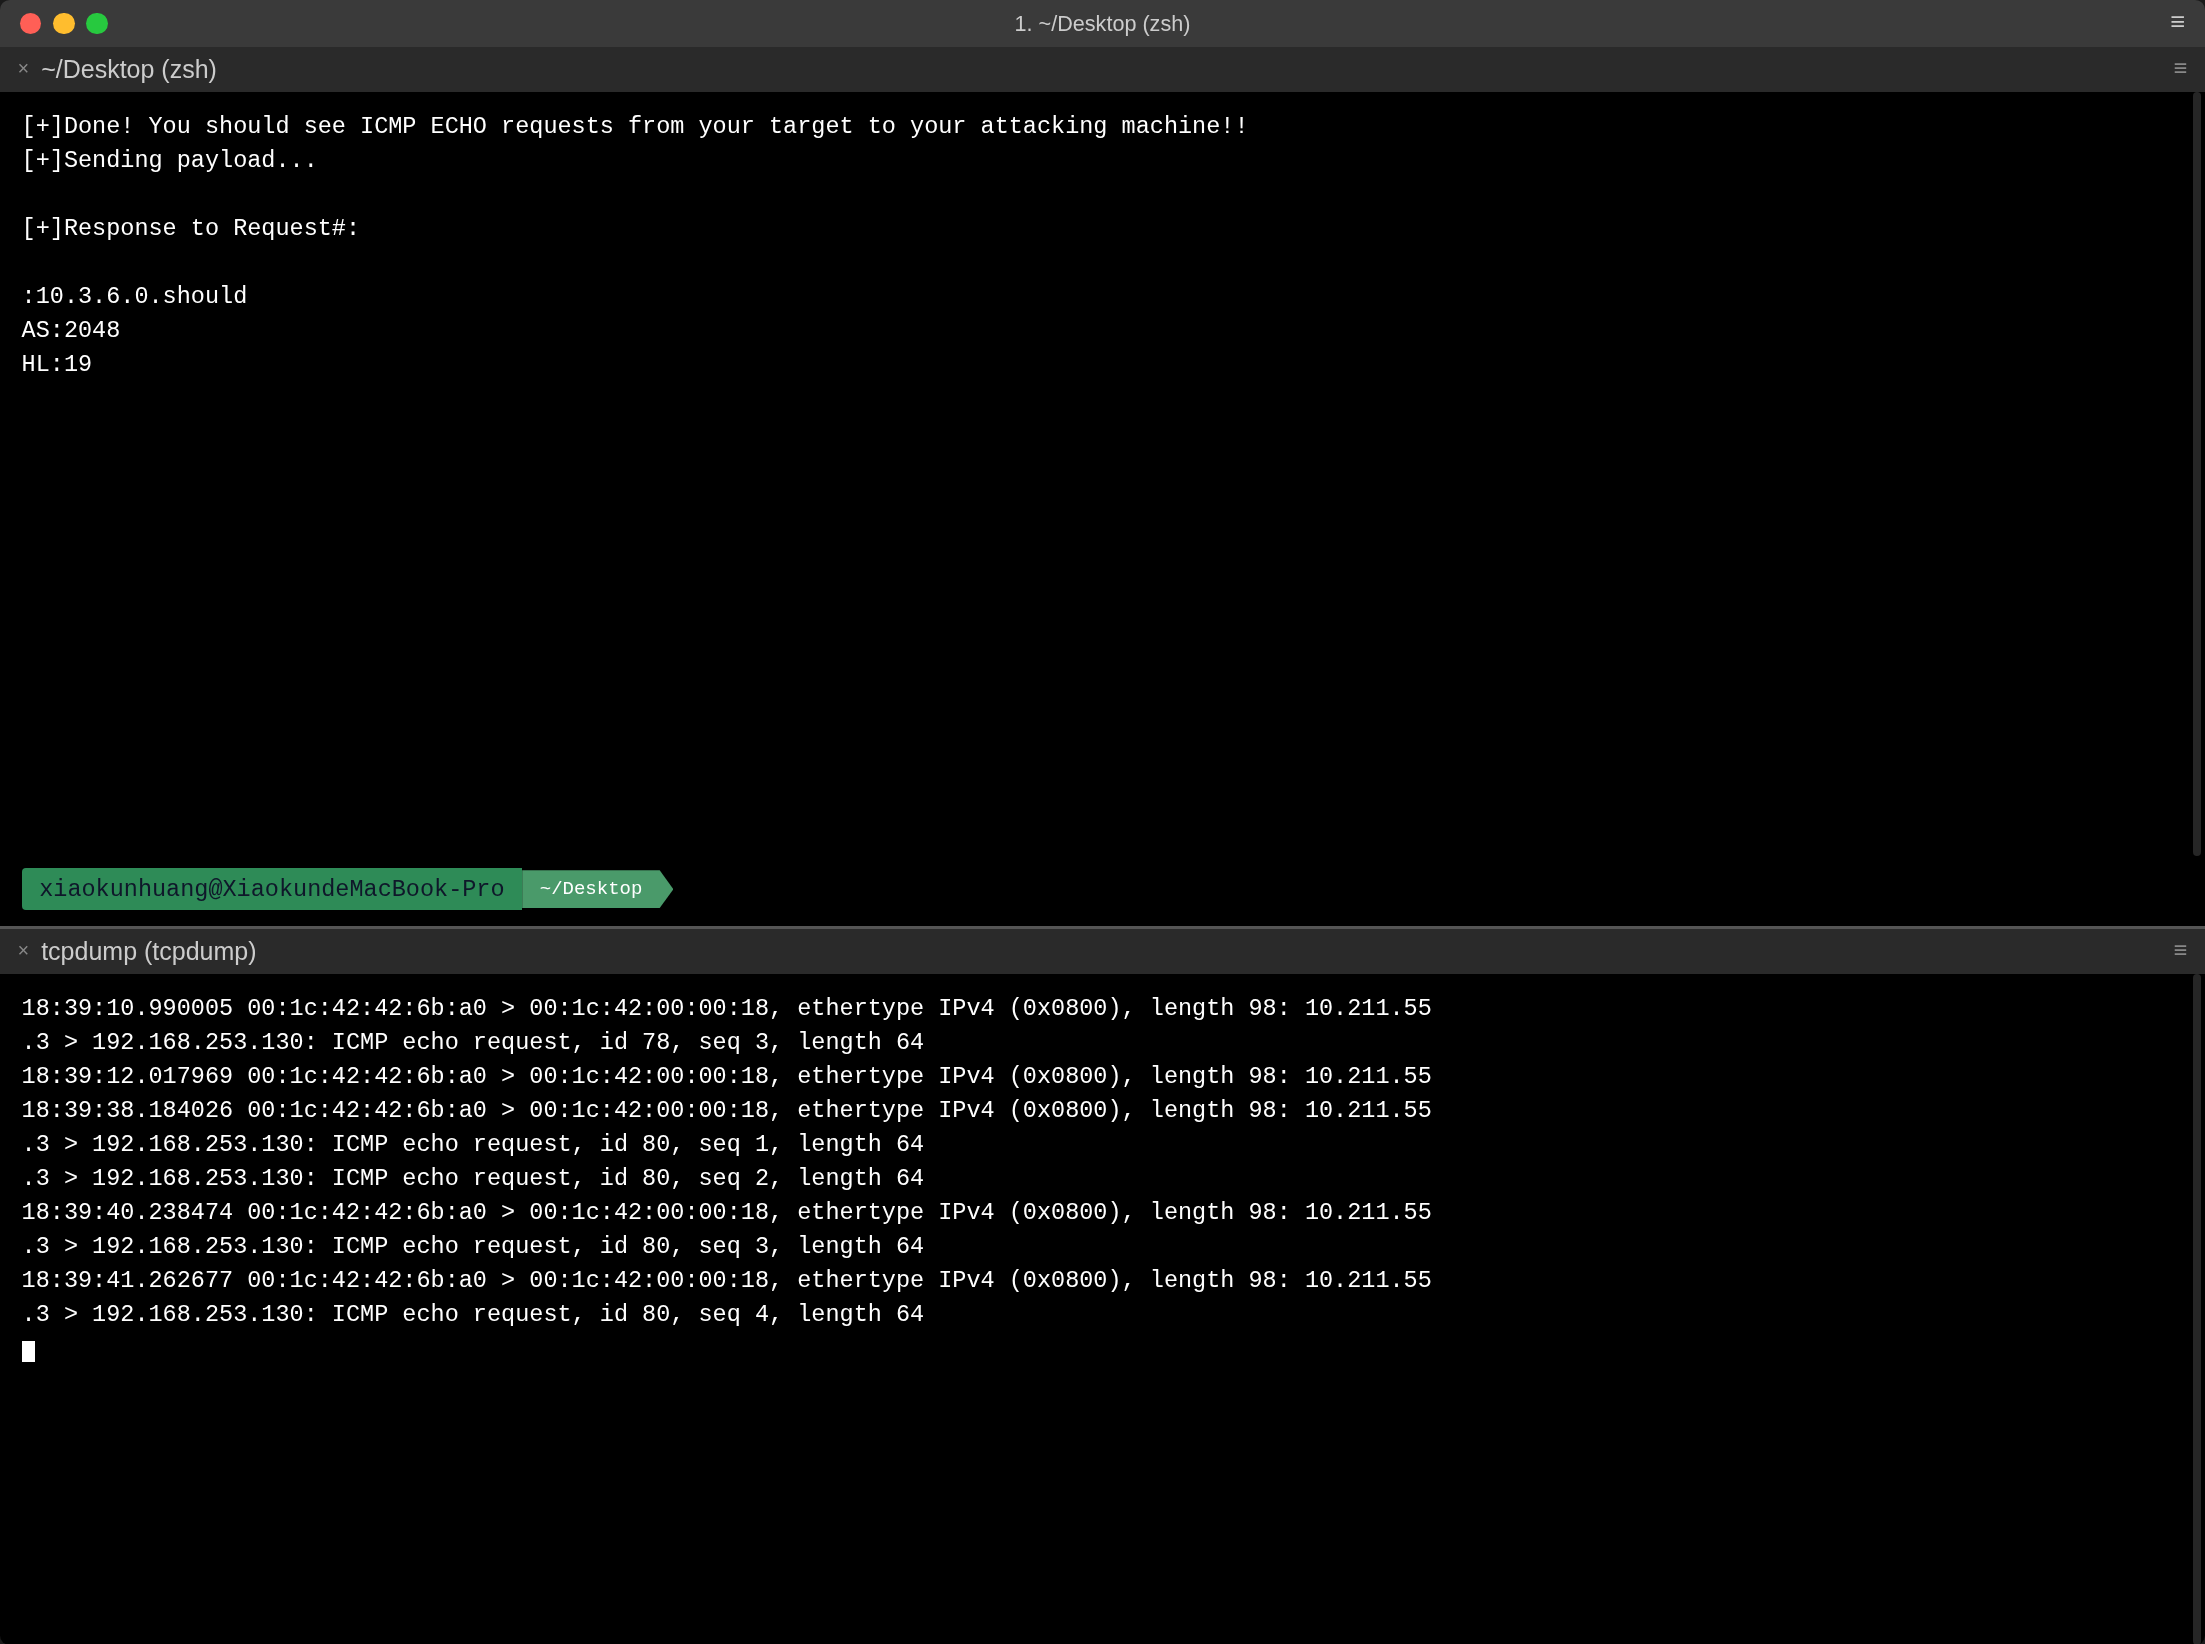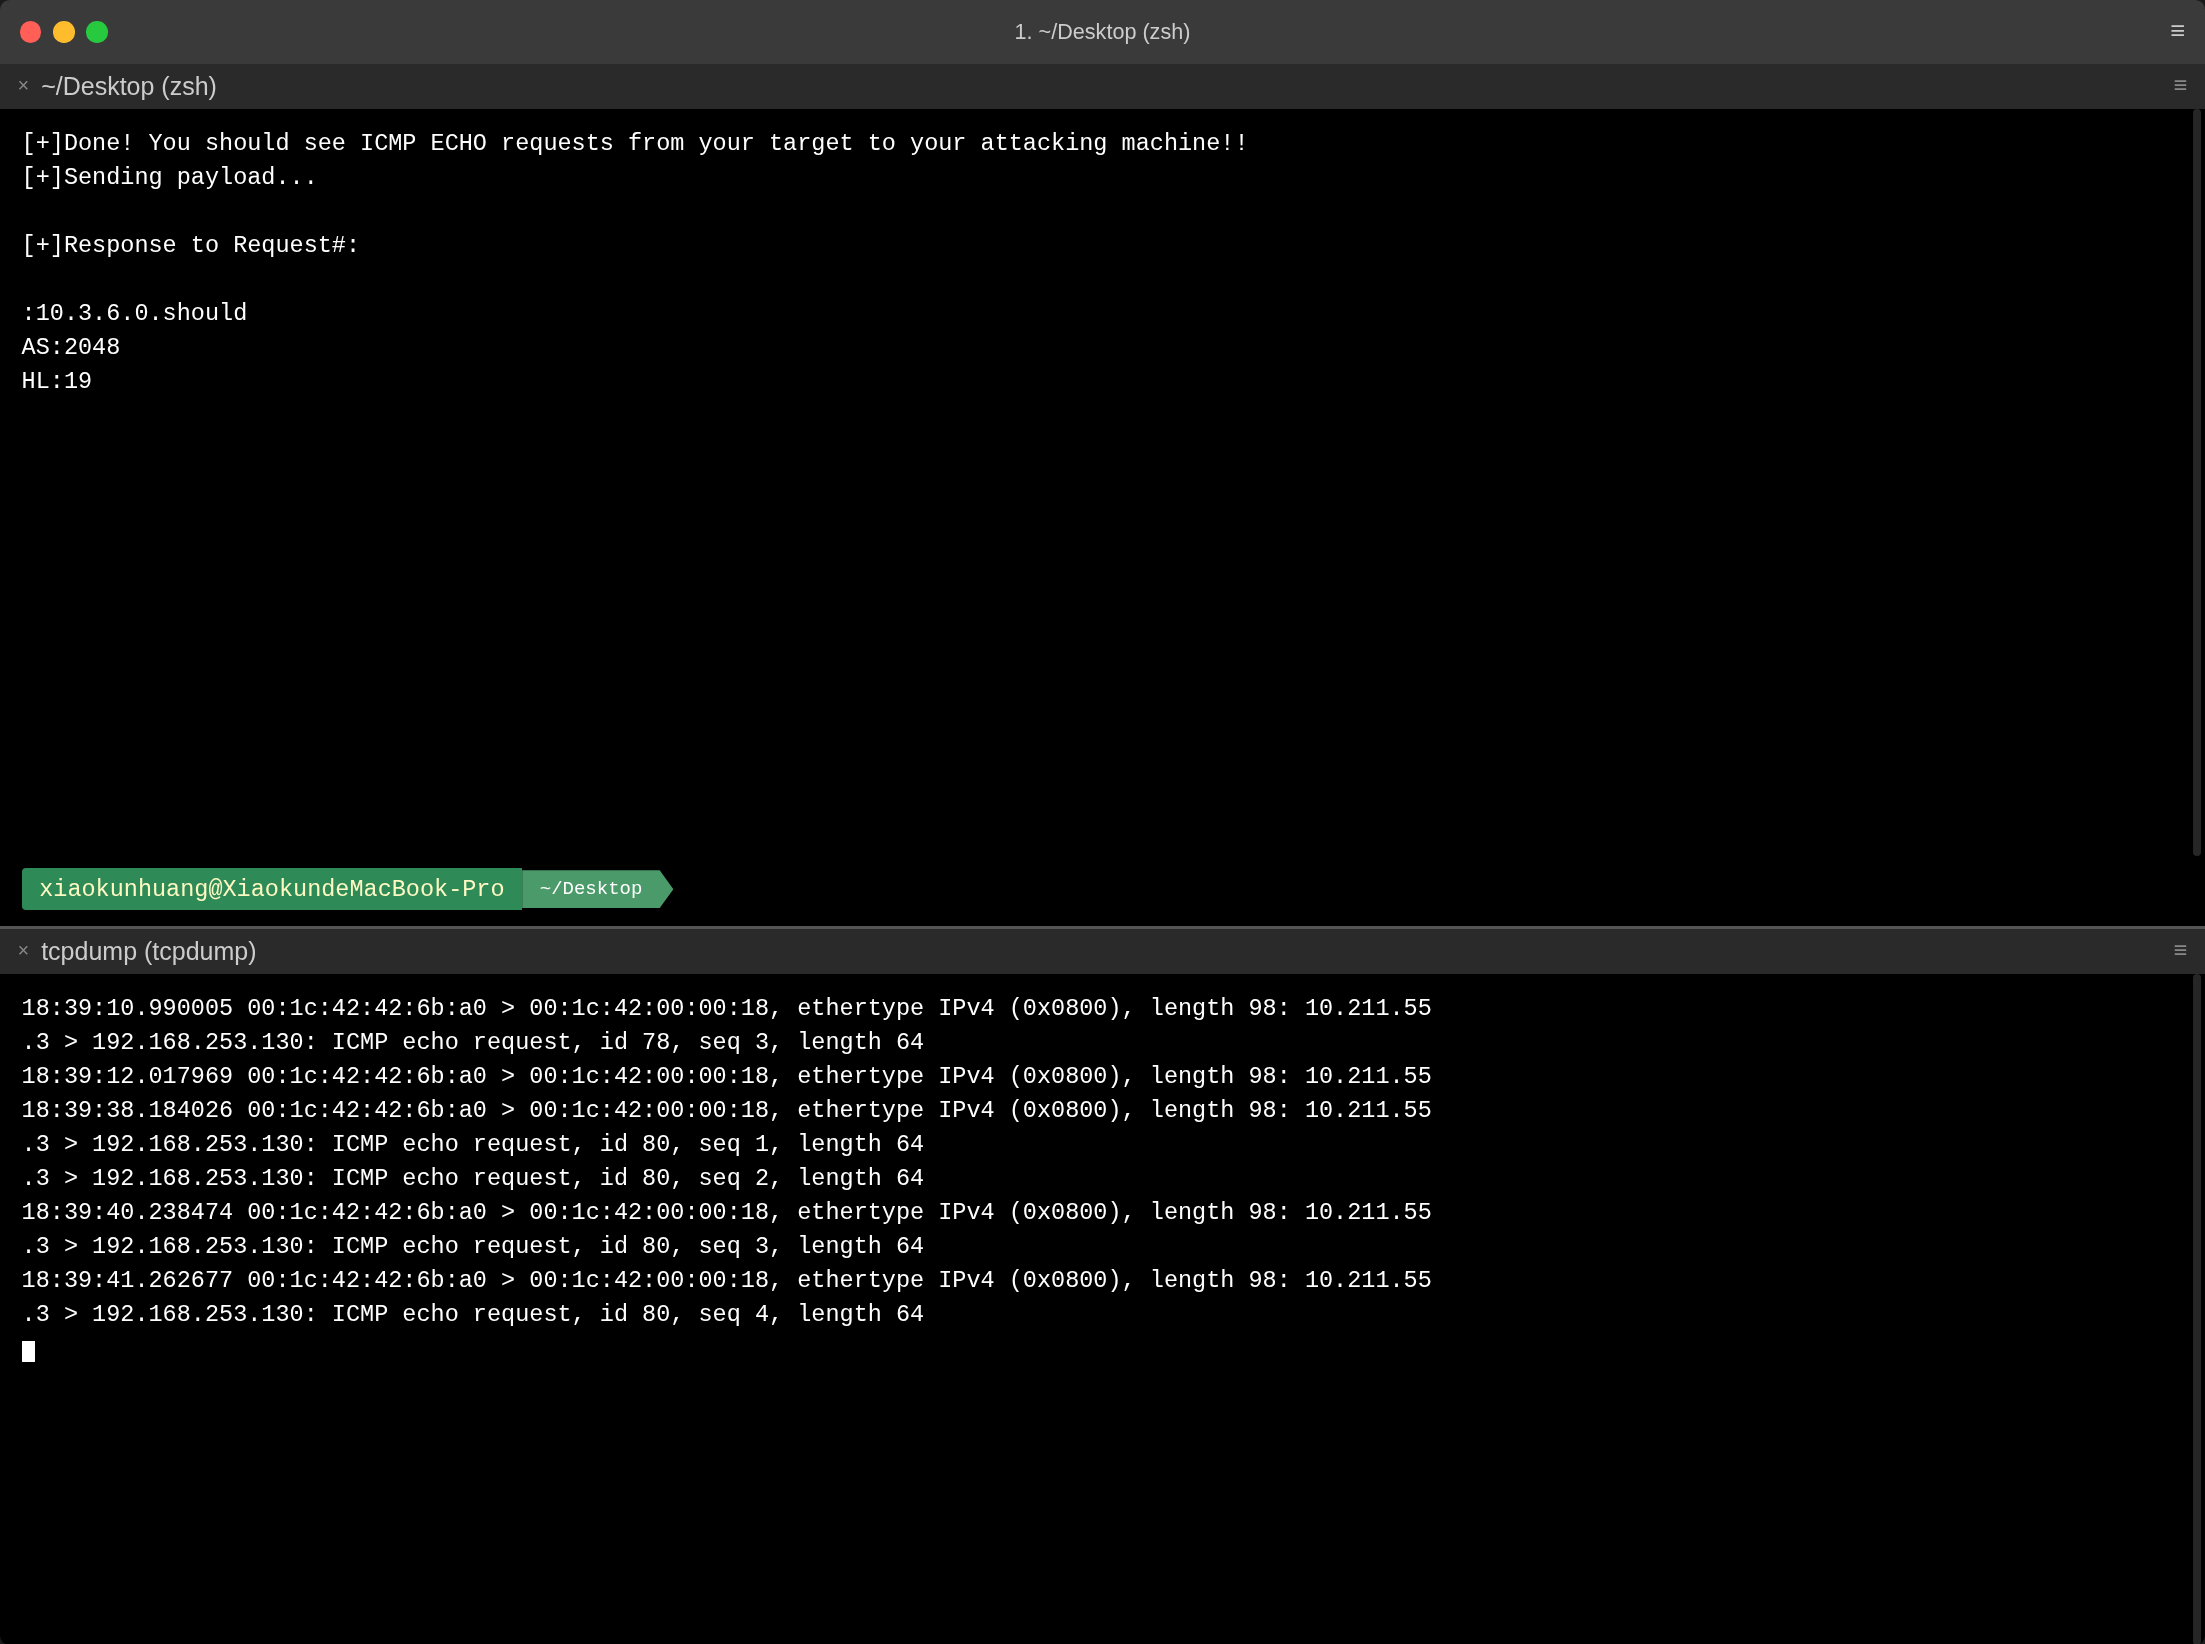--- a/index.html
+++ b/index.html
@@ -22,21 +22,21 @@
       display: flex;
       flex-direction: column;
       background: #1a1a1a;
       border-radius: 9.8px;
       overflow: hidden;
     }
 
     
     .title-bar {
       background: #3a3a3a;
-      height: 64px;
+      height: 47px;
       display: flex;
       align-items: center;
       justify-content: center;
       position: relative;
       flex-shrink: 0;
     }
 
     .title-bar-buttons {
       position: absolute;
       left: 19.6px;
@@ -145,21 +145,21 @@
     .prompt-area {
       padding: 11.8px 21.6px 15.7px 21.6px;
       display: flex;
       align-items: center;
       gap: 0;
       flex-shrink: 0;
     }
 
     .prompt-user {
       background: #2e8b57;
-      color: #fef9c3;
+      color: #0f172a;
       font-size: 23.5px;
       padding: 7.8px 17.6px;
       font-family: 'Courier New', Courier, monospace;
       border-radius: 3.9px 0 0 3.9px;
     }
 
     .prompt-path {
       background: #4a9a6a;
       color: #ffffff;
       font-size: 19px;

